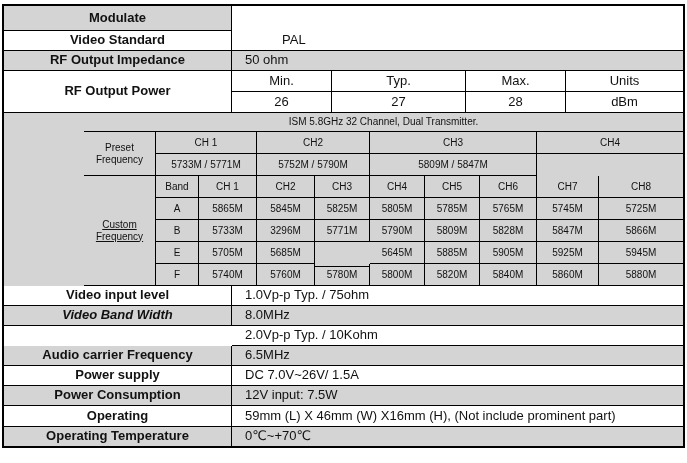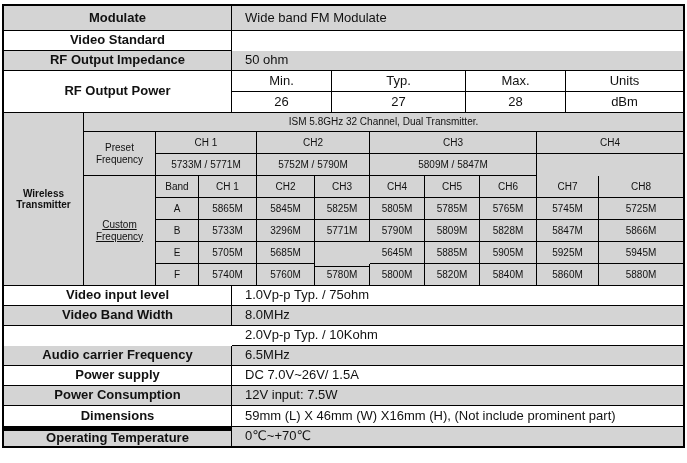--- a/index.html
+++ b/index.html
@@ -32,40 +32,39 @@
   .b-custom{grid-column:2;grid-row:4/9;text-decoration:underline;}
 </style>
 </head>
 <body>
 
 <div class="wrap">
   <div class="tbl">
 
     <div class="grid gA">
       <div class="c bold shade a-l1">Modulate</div>
-      <div class="c left shade re a-v1">Wide band FM Modulate</div>
 
       <div class="c bold white a-l2">Video Standard</div>
+      <div class="c pal white re a-v2">PAL</div>
 
       <div class="c bold shade a-l3">RF Output Impedance</div>
       <div class="c left shade re a-v3">50 ohm</div>
 
       <div class="c bold white a-lrf">RF Output Power</div>
       <div class="c white" style="grid-row:4;grid-column:2;">Min.</div>
       <div class="c white" style="grid-row:4;grid-column:3;">Typ.</div>
       <div class="c white" style="grid-row:4;grid-column:4;">Max.</div>
       <div class="c white re" style="grid-row:4;grid-column:5;">Units</div>
       <div class="c white" style="grid-row:5;grid-column:2;">26</div>
       <div class="c white" style="grid-row:5;grid-column:3;">27</div>
       <div class="c white" style="grid-row:5;grid-column:4;">28</div>
       <div class="c white re" style="grid-row:5;grid-column:5;">dBm</div>
     </div>
 
     <div class="grid gB shade">
-      <div class="c bold wl b-wlabel">Wireless Transmitter</div>
       <div class="c wl re b-banner">ISM 5.8GHz 32 Channel, Dual Transmitter.</div>
 
       <div class="c wl b-preset">Preset Frequency</div>
       <div class="c wl b-p1" style="grid-row:2;">CH 1</div>
       <div class="c wl b-p2" style="grid-row:2;">CH2</div>
       <div class="c wl b-p3" style="grid-row:2;">CH3</div>
       <div class="c wl re b-p4" style="grid-row:2;">CH4</div>
       <div class="c wl b-p1" style="grid-row:3;">5733M / 5771M</div>
       <div class="c wl b-p2" style="grid-row:3;">5752M / 5790M</div>
       <div class="c wl b-p3" style="grid-row:3;">5809M / 5847M</div>
@@ -119,35 +118,35 @@
       <div class="c wl" style="grid-row:8;grid-column:8;">5820M</div>
       <div class="c wl" style="grid-row:8;grid-column:9;">5840M</div>
       <div class="c wl" style="grid-row:8;grid-column:10;">5860M</div>
       <div class="c wl re" style="grid-row:8;grid-column:11;">5880M</div>
     </div>
 
     <div class="grid gC">
       <div class="c bold white" style="grid-row:1;grid-column:1;">Video input level</div>
       <div class="c left white re" style="grid-row:1;grid-column:2;">1.0Vp-p Typ. / 75ohm</div>
 
-      <div class="c bold shade" style="grid-row:2;grid-column:1;">Video Band Width</div>
+      <div class="c bold shade" style="grid-row:2;grid-column:1;font-style:italic;">Video Band Width</div>
       <div class="c left shade re" style="grid-row:2;grid-column:2;">8.0MHz</div>
 
       <div class="c left white re" style="grid-row:3;grid-column:2;">2.0Vp-p Typ. / 10Kohm</div>
 
       <div class="c bold shade" style="grid-row:4;grid-column:1;">Audio carrier Frequency</div>
       <div class="c left shade re" style="grid-row:4;grid-column:2;">6.5MHz</div>
 
       <div class="c bold white" style="grid-row:5;grid-column:1;">Power supply</div>
       <div class="c left white re" style="grid-row:5;grid-column:2;">DC 7.0V~26V/ 1.5A</div>
 
       <div class="c bold shade" style="grid-row:6;grid-column:1;">Power Consumption</div>
       <div class="c left shade re" style="grid-row:6;grid-column:2;">12V input: 7.5W</div>
 
-      <div class="c bold white be" style="grid-row:7;grid-column:1;">Dimensions</div>
+      <div class="c bold white be" style="grid-row:7;grid-column:1;">Operating</div>
       <div class="c left white re be" style="grid-row:7;grid-column:2;">59mm (L) X 46mm (W) X16mm (H), (Not include prominent part)</div>
 
-      <div class="c bold shade be" style="grid-row:8;grid-column:1;border-top:5px solid #000000;">Operating Temperature</div>
+      <div class="c bold shade be" style="grid-row:8;grid-column:1;border-top:1px solid #000000;">Operating Temperature</div>
       <div class="c left shade re be" style="grid-row:8;grid-column:2;border-top:1px solid #000;">0℃~+70℃</div>
     </div>
 
   </div>
 </div>
 
 </body></html>

